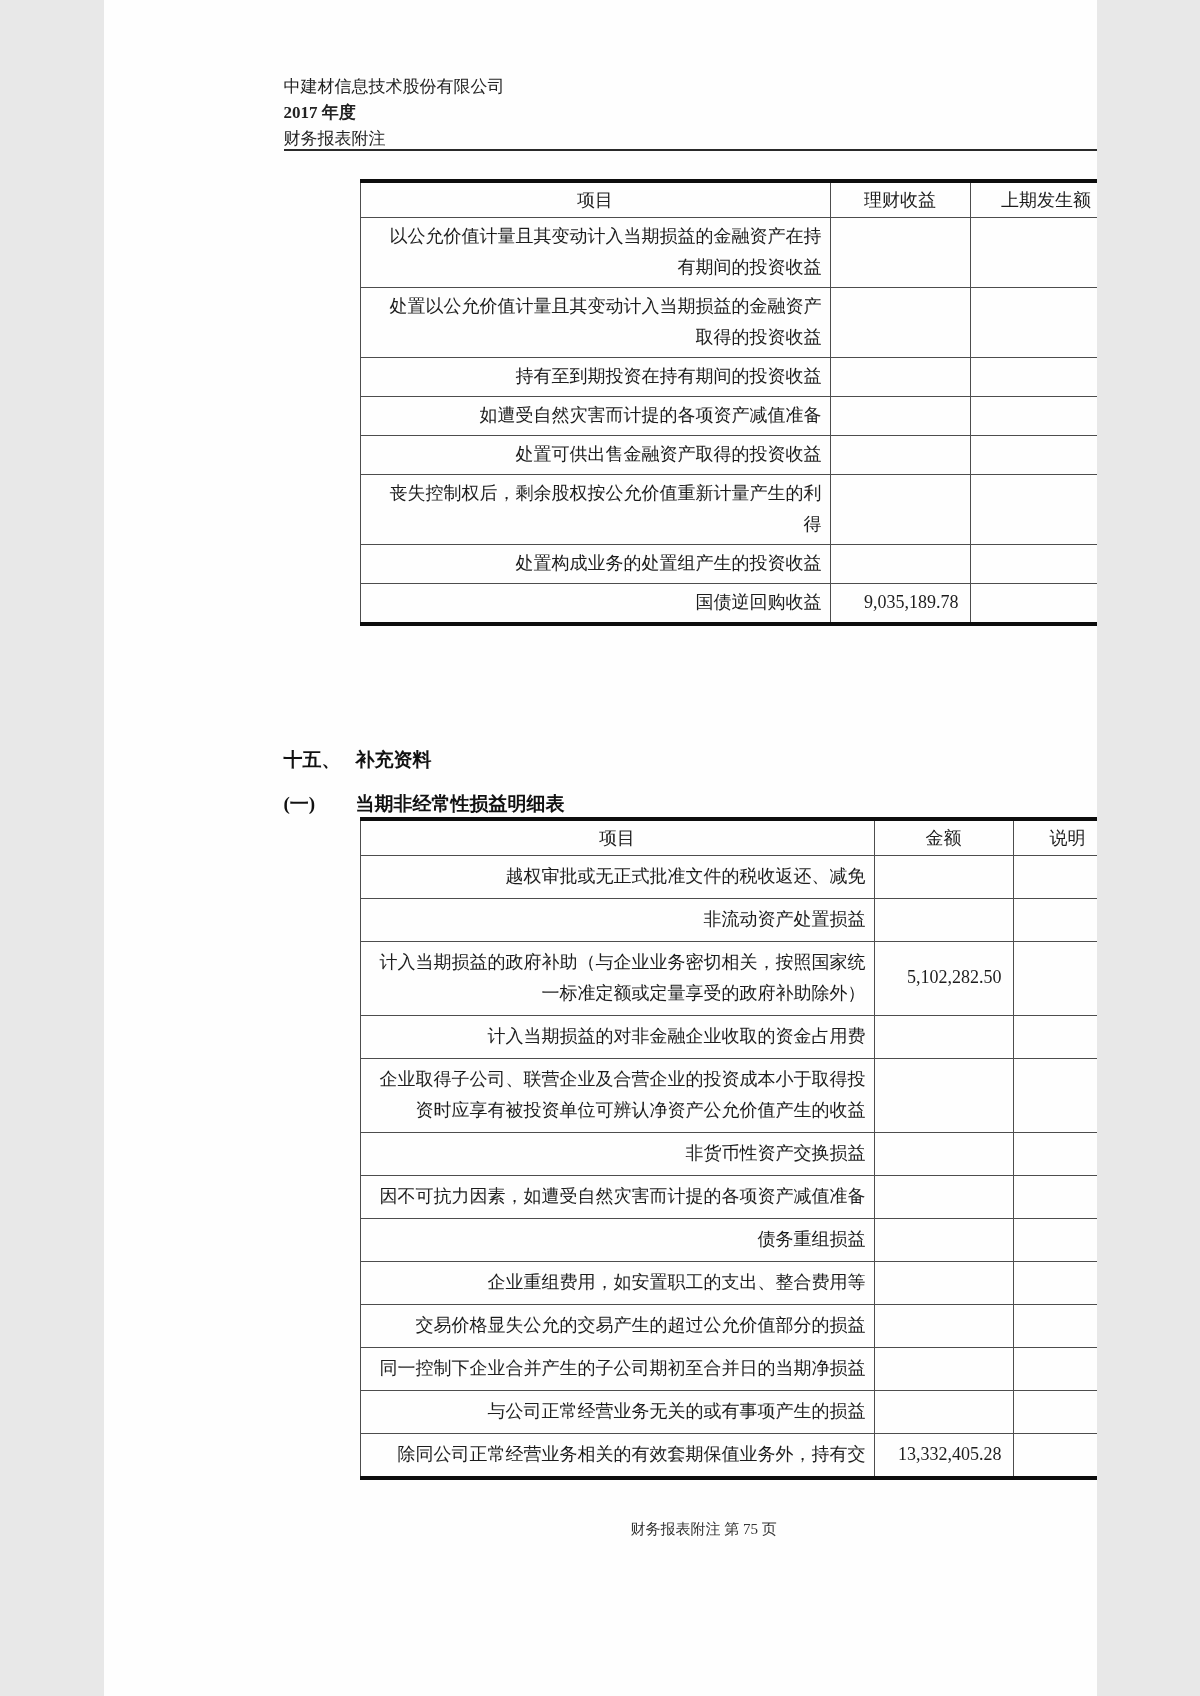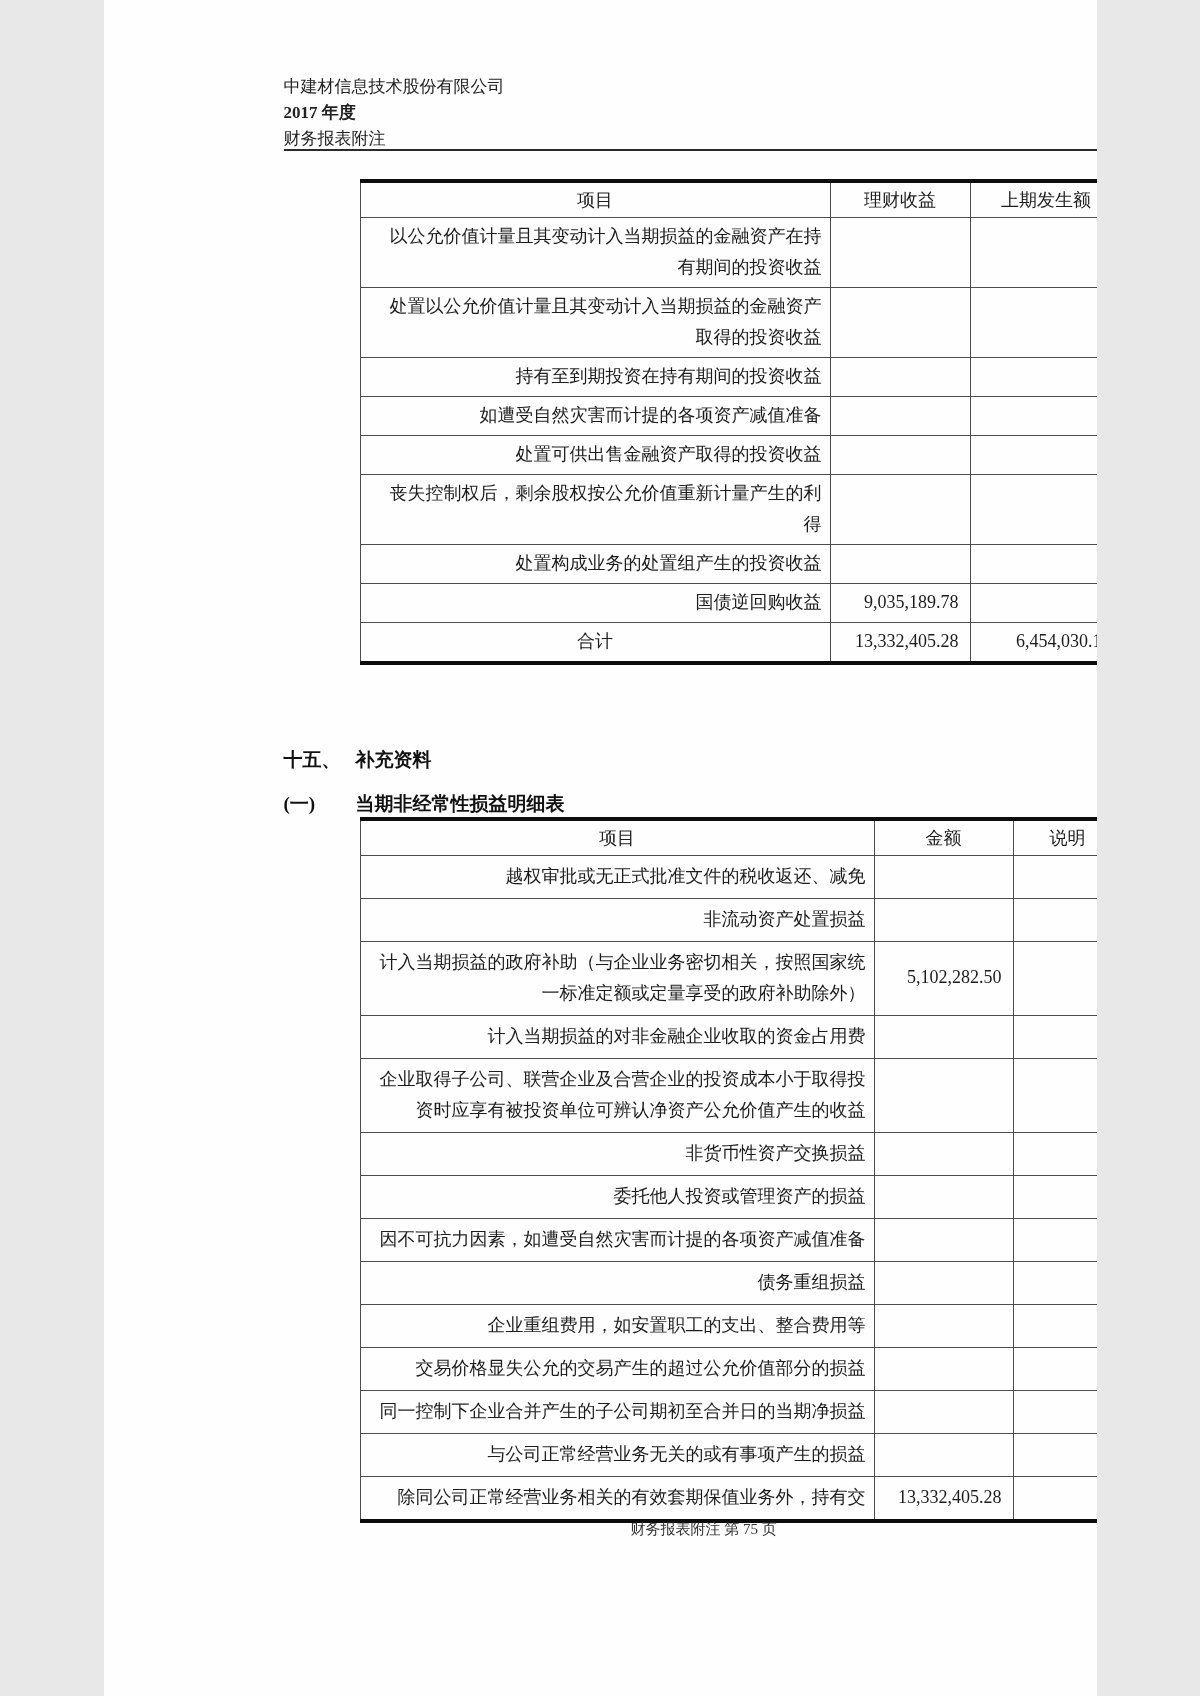--- a/index.html
+++ b/index.html
@@ -152,25 +152,20 @@
         <tr>
           <td class="cell-item">处置构成业务的处置组产生的投资收益</td>
           <td class="cell-amount"></td>
           <td class="cell-amount"></td>
         </tr>
         <tr>
           <td class="cell-item">国债逆回购收益</td>
           <td class="cell-amount">9,035,189.78</td>
           <td class="cell-amount"></td>
         </tr>
-        <tr class="total-row">
-          <td class="cell-item">合计</td>
-          <td class="cell-amount">13,332,405.28</td>
-          <td class="cell-amount">6,454,030.17</td>
-        </tr>
       </tbody>
   </table>
 
   <div class="section-heading">
     <span class="sec-num">十五、</span><span>补充资料</span>
   </div>
 
   <div class="subsection-heading">
     <span class="sec-num">(一)</span><span>当期非经常性损益明细表</span>
   </div>
@@ -213,25 +208,20 @@
           <td class="cell-item">企业取得子公司、联营企业及合营企业的投资成本小于取得投资时应享有被投资单位可辨认净资产公允价值产生的收益</td>
           <td class="cell-amount"></td>
           <td class="cell-note"></td>
         </tr>
         <tr>
           <td class="cell-item">非货币性资产交换损益</td>
           <td class="cell-amount"></td>
           <td class="cell-note"></td>
         </tr>
         <tr>
-          <td class="cell-item">委托他人投资或管理资产的损益</td>
-          <td class="cell-amount"></td>
-          <td class="cell-note"></td>
-        </tr>
-        <tr>
           <td class="cell-item">因不可抗力因素，如遭受自然灾害而计提的各项资产减值准备</td>
           <td class="cell-amount"></td>
           <td class="cell-note"></td>
         </tr>
         <tr>
           <td class="cell-item">债务重组损益</td>
           <td class="cell-amount"></td>
           <td class="cell-note"></td>
         </tr>
         <tr>

